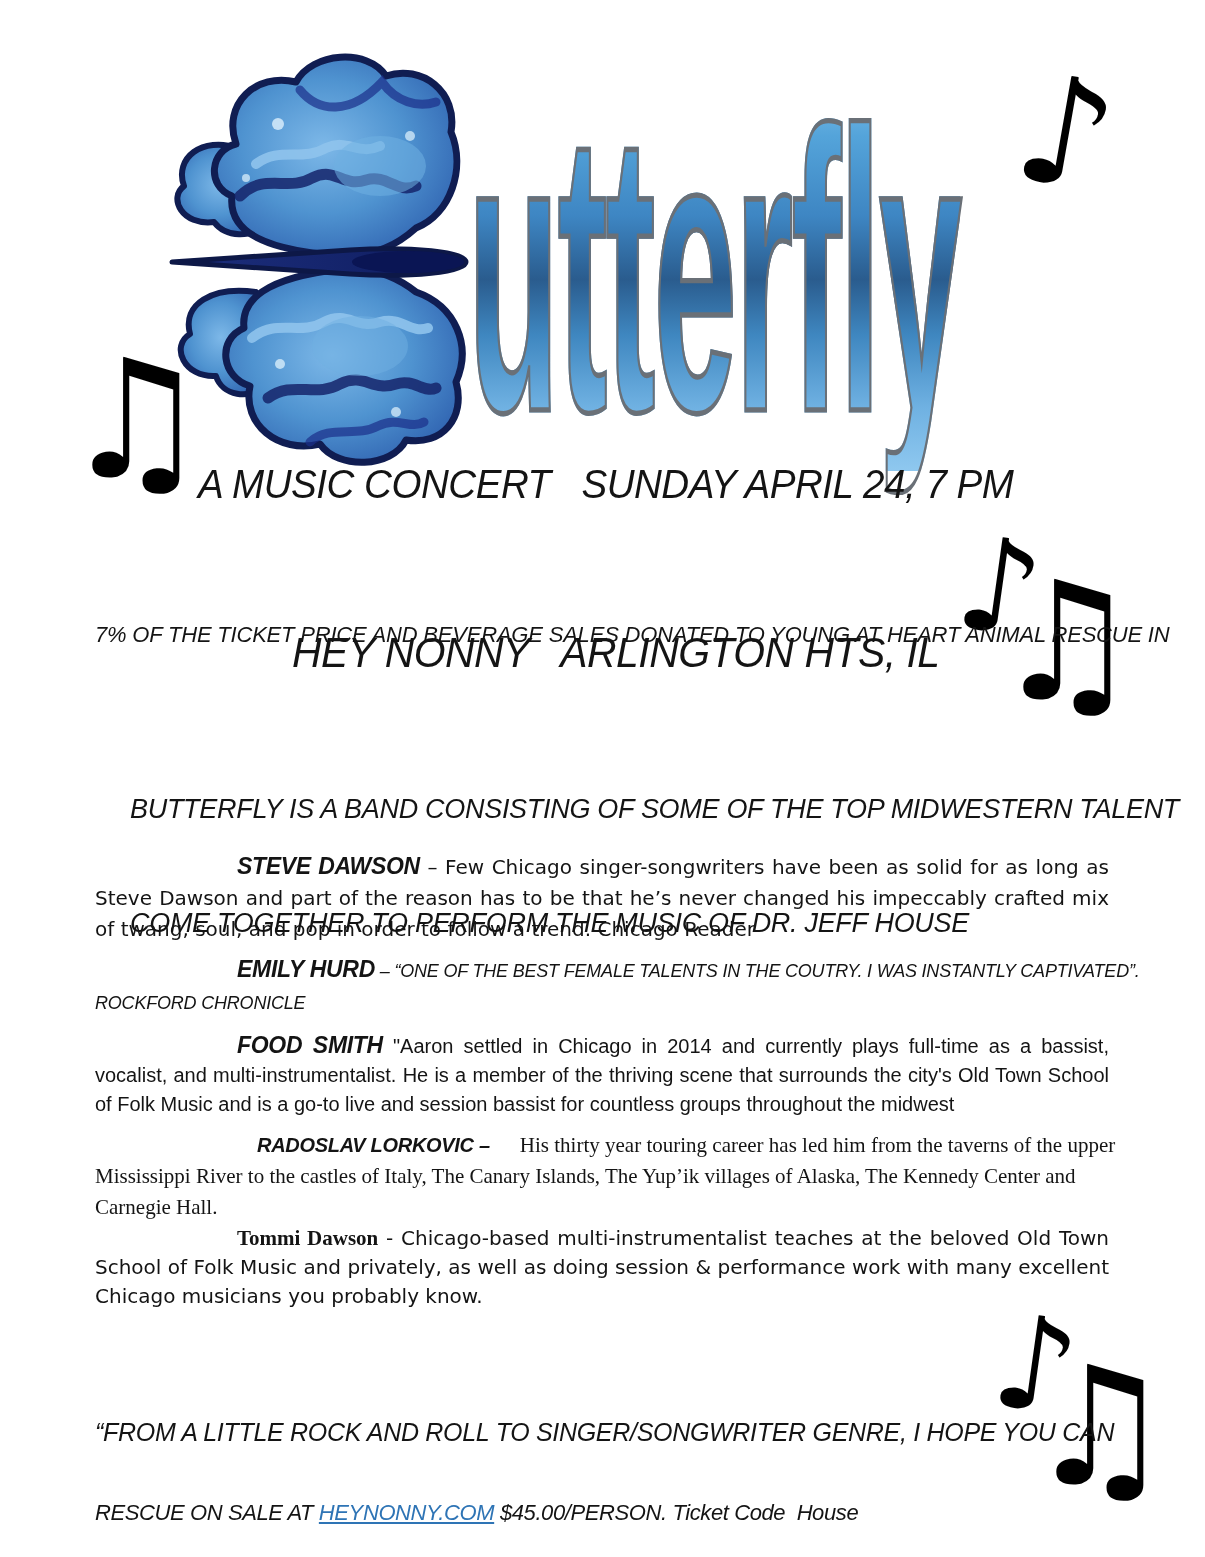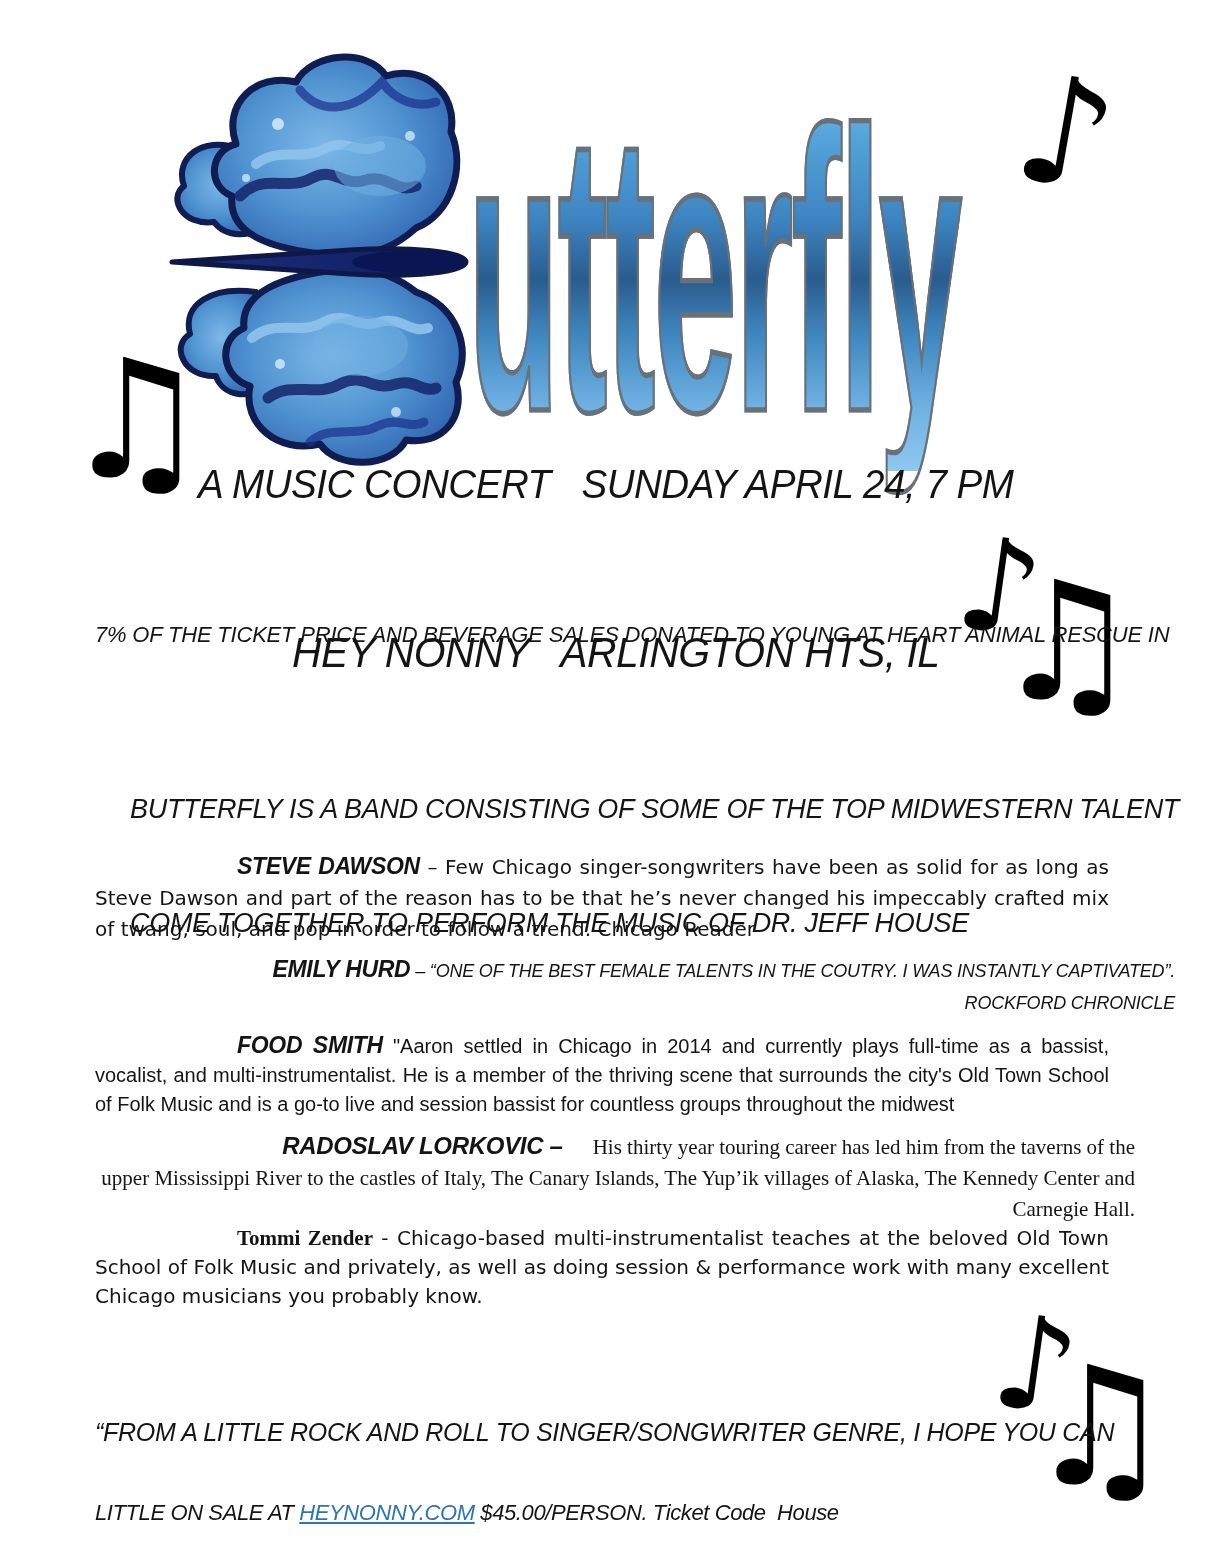--- a/index.html
+++ b/index.html
@@ -35,28 +35,28 @@
     left:198px; top:461px; font-style:italic; font-size:41px; white-space:pre;
     transform:scaleX(.94); transform-origin:0 0; letter-spacing:-.5px;
   }
   .donation{left:95px; top:527px; font-style:italic; font-size:22px; line-height:43px; white-space:pre; letter-spacing:-.2px;}
   .venue{
     left:292px; top:628px; font-style:italic; font-size:43px; white-space:pre;
     transform:scaleX(.95); transform-origin:0 0; letter-spacing:-.5px;
   }
   .band{left:130px; top:714px; font-style:italic; font-size:27px; line-height:38px; white-space:pre; letter-spacing:-.3px;}
   
-  .para{position:absolute; left:95px; width:1014px; text-indent:142px;text-align:right;}
+  .para{position:absolute; left:95px; width:1014px; text-indent:142px;}
   .p-steve{top:831px;  font-family:"DejaVu Sans",sans-serif;     font-size:20px;  line-height:31px; text-align:justify;}
   .p-emily{top:935px;  width:1080px; font-style:italic;          font-size:18px;  line-height:32px; letter-spacing:-.2px;}
   .p-aaron{top:1011px; font-family:"Liberation Sans",sans-serif; font-size:20px;  line-height:29px; text-align:justify;}
   .p-rado {top:1109px; width:1040px; font-family:"Liberation Serif",serif; font-size:21px; line-height:31px;}
   .p-tommi{top:1204px; font-family:"DejaVu Sans",sans-serif;     font-size:20px;  line-height:29px; text-align:justify;}
   .aname{font-family:"Liberation Sans",sans-serif; font-weight:bold; font-style:italic; font-size:23px; letter-spacing:-.3px;}
-  .p-rado .aname{margin-right:30px; font-size:24px;}
+  .p-rado .aname{margin-right:30px; font-size:20px;margin-left:20px;}
   .sname{font-family:"Liberation Serif",serif; font-weight:bold; font-style:normal; font-size:21px;}
   
   .quote{left:95px; top:1317px; font-style:italic; font-size:25px; line-height:46px; white-space:pre; letter-spacing:-.3px;}
   .tickets{left:95px; top:1433px; font-style:italic; font-size:22px; line-height:32px; white-space:pre; letter-spacing:-.4px;}
   .tickets a{color:#2E74B5; text-decoration:underline; cursor:pointer;margin-top:8px;}
 </style>
 </head>
 <body>
 
 <div class="page">
@@ -148,26 +148,26 @@
 
   <p class="para p-aaron">
     <span class="aname">FOOD SMITH</span><span> </span><span>"Aaron settled in Chicago in 2014 and currently plays full-time as a bassist, vocalist, and multi-instrumentalist. He is a member of the thriving scene that surrounds the city's Old Town School of Folk Music and is a go-to live and session bassist for countless groups throughout the midwest</span>
   </p>
 
   <p class="para p-rado">
     <span class="aname">RADOSLAV LORKOVIC –</span><span>His thirty year touring career has led him from the taverns of the upper Mississippi River to the castles of Italy, The Canary Islands, The Yup’ik villages of Alaska, The Kennedy Center and Carnegie Hall.</span>
   </p>
 
   <p class="para p-tommi">
-    <span class="sname">Tommi Zender</span><span> - </span><span>Chicago-based multi-instrumentalist  teaches at the beloved Old Town School of Folk Music  and privately, as well as doing session &amp; performance work with many excellent Chicago musicians you probably know.</span>
+    <span class="sname">Tommi Dawson</span><span> - </span><span>Chicago-based multi-instrumentalist  teaches at the beloved Old Town School of Folk Music  and privately, as well as doing session &amp; performance work with many excellent Chicago musicians you probably know.</span>
   </p>
 
   <div class="abs quote">
     <div>“FROM A LITTLE ROCK AND ROLL TO SINGER/SONGWRITER GENRE, I HOPE YOU CAN</div>
     <div>JOIN ME FOR THIS EVENING OF MUSIC, FOOD AND DRINK.”  Dr. Jeff House</div>
   </div>
 
   <div class="abs tickets">
-    <div><span>LITTLE ON SALE AT </span><a>HEYNONNY.COM</a><span> $45.00/PERSON. Ticket Code  House</span></div>
+    <div><span>RESCUE ON SALE AT </span><a>HEYNONNY.COM</a><span> $45.00/PERSON. Ticket Code  House</span></div>
     
   </div>
 
 </div>
 
 </body></html>

